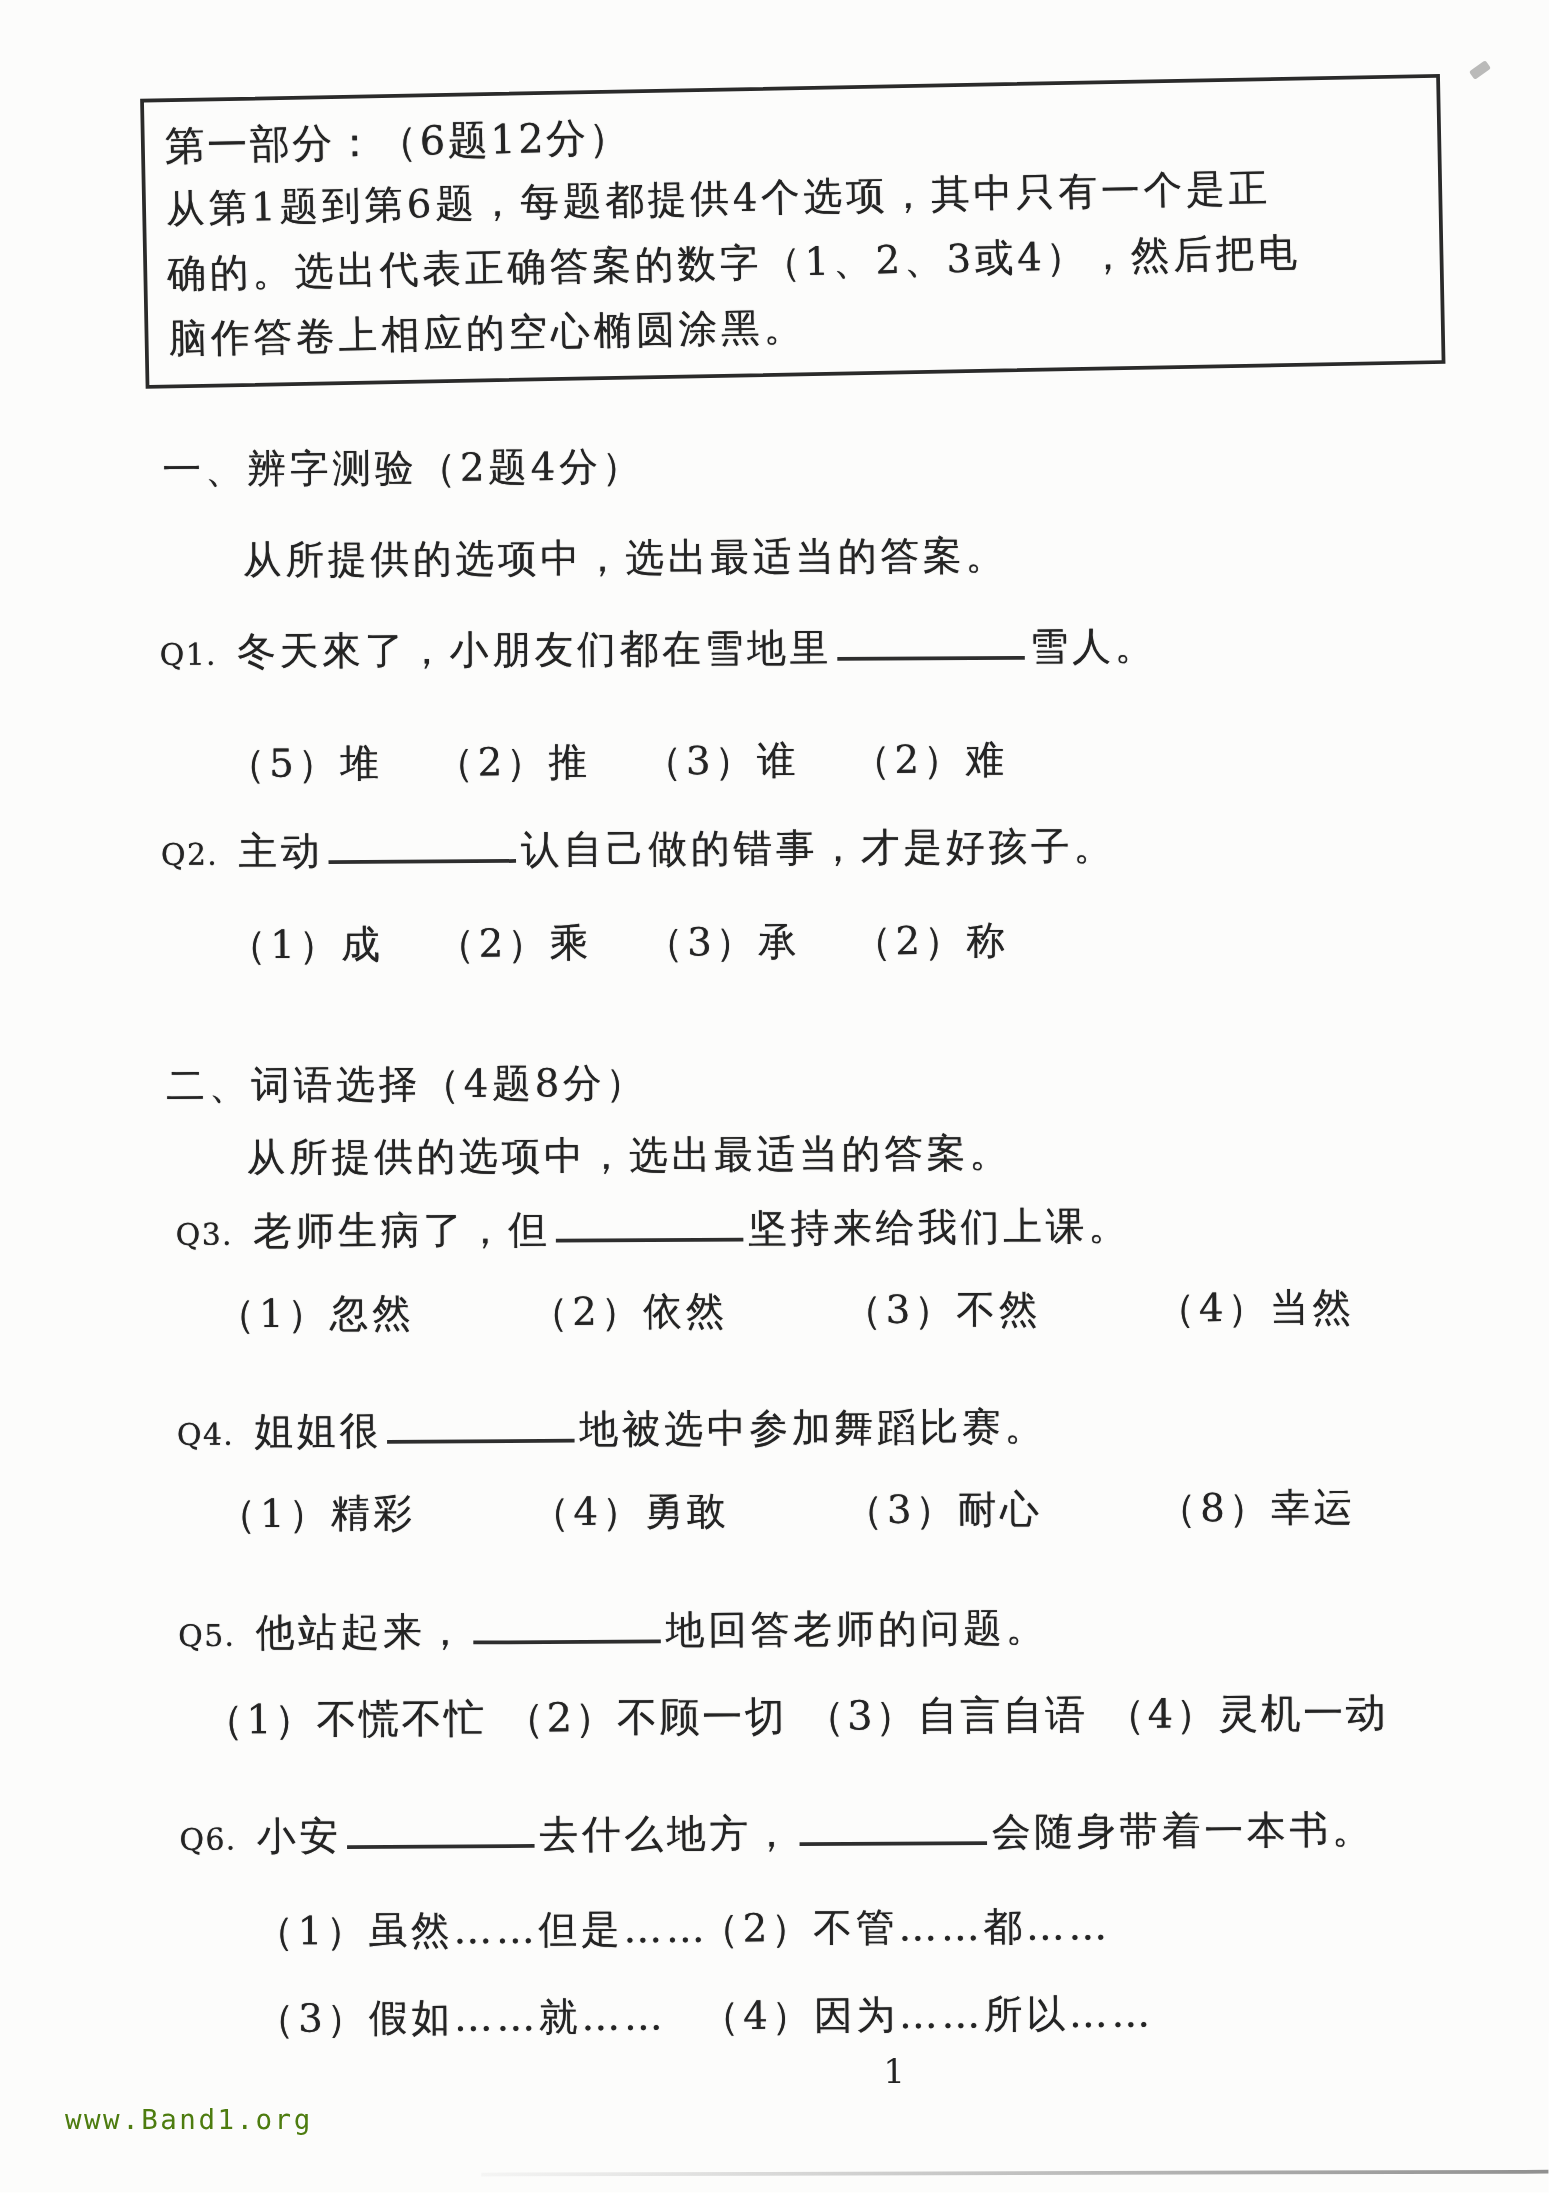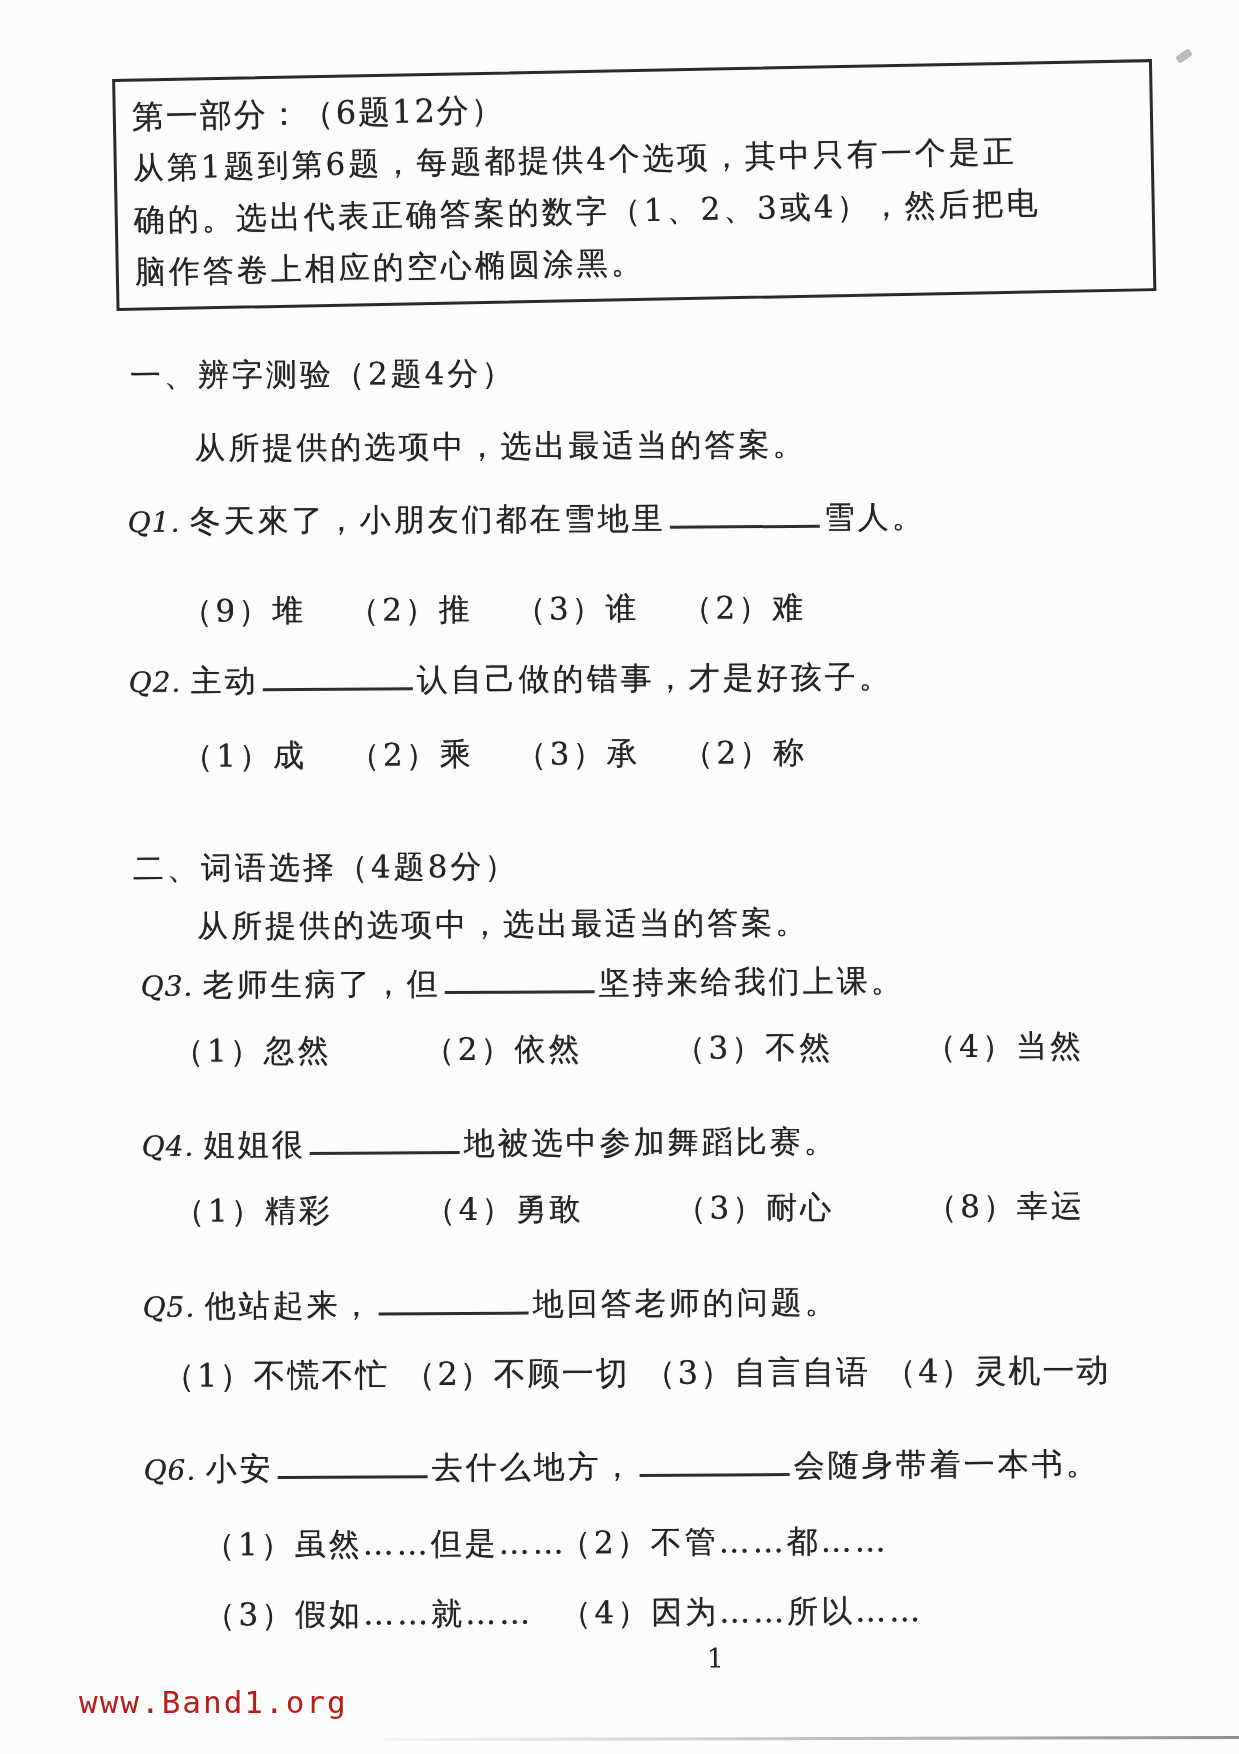--- a/index.html
+++ b/index.html
@@ -18,32 +18,32 @@
   .box {
     position:absolute; left:117px; top:76px; width:1040px; height:232px;
     border:3px solid #2a2a2a; box-sizing:border-box;
     transform:rotate(-0.75deg); transform-origin:0 0;
     padding:10px 0 0 16px;
   }
   .box-title { font-size:32px; letter-spacing:2px; line-height:50px; white-space:nowrap;
                text-shadow:0 0 0.8px rgba(30,30,30,0.8); }
   .box-line  { font-size:31px; letter-spacing:3px; line-height:52px; white-space:nowrap;
                text-shadow:0 0 0.7px rgba(30,30,30,0.75); }
-  .qlabel { display:inline-block; min-width:62px; font-size:28px; letter-spacing:1px;font-style:italic; }
+  .qlabel { display:inline-block; min-width:62px; font-size:24px; letter-spacing:1px; }
   .blank { display:inline-block; height:8px; border-bottom:3px solid #2e2e2e; margin:0 4px; }
   .w150 { width:150px; }
   .opts { display:flex; align-items:baseline; }
   .g42 { gap:42px; } .g92 { gap:92px; } .g14 { gap:14px; font-size:32px; letter-spacing:2px; }
   .pagenum {
     position:absolute; left:702px; top:1643px; font-size:27px; letter-spacing:0;
   }
   .watermark {
     position:absolute; left:52px; top:1684px;
     font-family:"DejaVu Sans Mono","Liberation Mono",monospace;
-    font-size:31px; letter-spacing:2px; color:#b91c1c;margin-left:27px;
+    font-size:22px; letter-spacing:2px; color:#4d7c0f;
   }
   .scanline {
     position:absolute; left:385px; top:1737px; width:854px; height:3px;
     background:linear-gradient(to right, rgba(130,130,130,0.06), rgba(110,110,110,0.45) 55%, rgba(85,85,85,0.65));
     transform:rotate(-0.15deg);
   }
   .speck {
     position:absolute; left:1176px; top:52px; width:16px; height:8px;
     background:#a9a9a9; transform:rotate(-35deg); border-radius:2px; opacity:0.8;
   }
@@ -61,21 +61,21 @@
       <div class="box-line">脑作答卷上相应的空心椭圆涂黑。</div>
     </div>
 
     <div class="t" style="left:133px; top:352px;">一、辨字测验（2题4分）</div>
     <div class="t" style="left:197px; top:425px;">从所提供的选项中，选出最适当的答案。</div>
 
     <div class="t" style="left:130px; top:498px;">
       <span class="qlabel">Q1.</span><span>冬天來了，小朋友们都在雪地里</span><span class="blank w150"></span><span>雪人。</span>
     </div>
     <div class="t opts g42" style="left:183px; top:588px;">
-      <span>（9）堆</span>
+      <span>（5）堆</span>
       <span>（2）推</span>
       <span>（3）谁</span>
       <span>（2）难</span>
     </div>
 
     <div class="t" style="left:130px; top:658px;">
       <span class="qlabel">Q2.</span><span>主动</span><span class="blank w150"></span><span>认自己做的错事，才是好孩子。</span>
     </div>
     <div class="t opts g42" style="left:183px; top:733px;">
       <span>（1）成</span>

